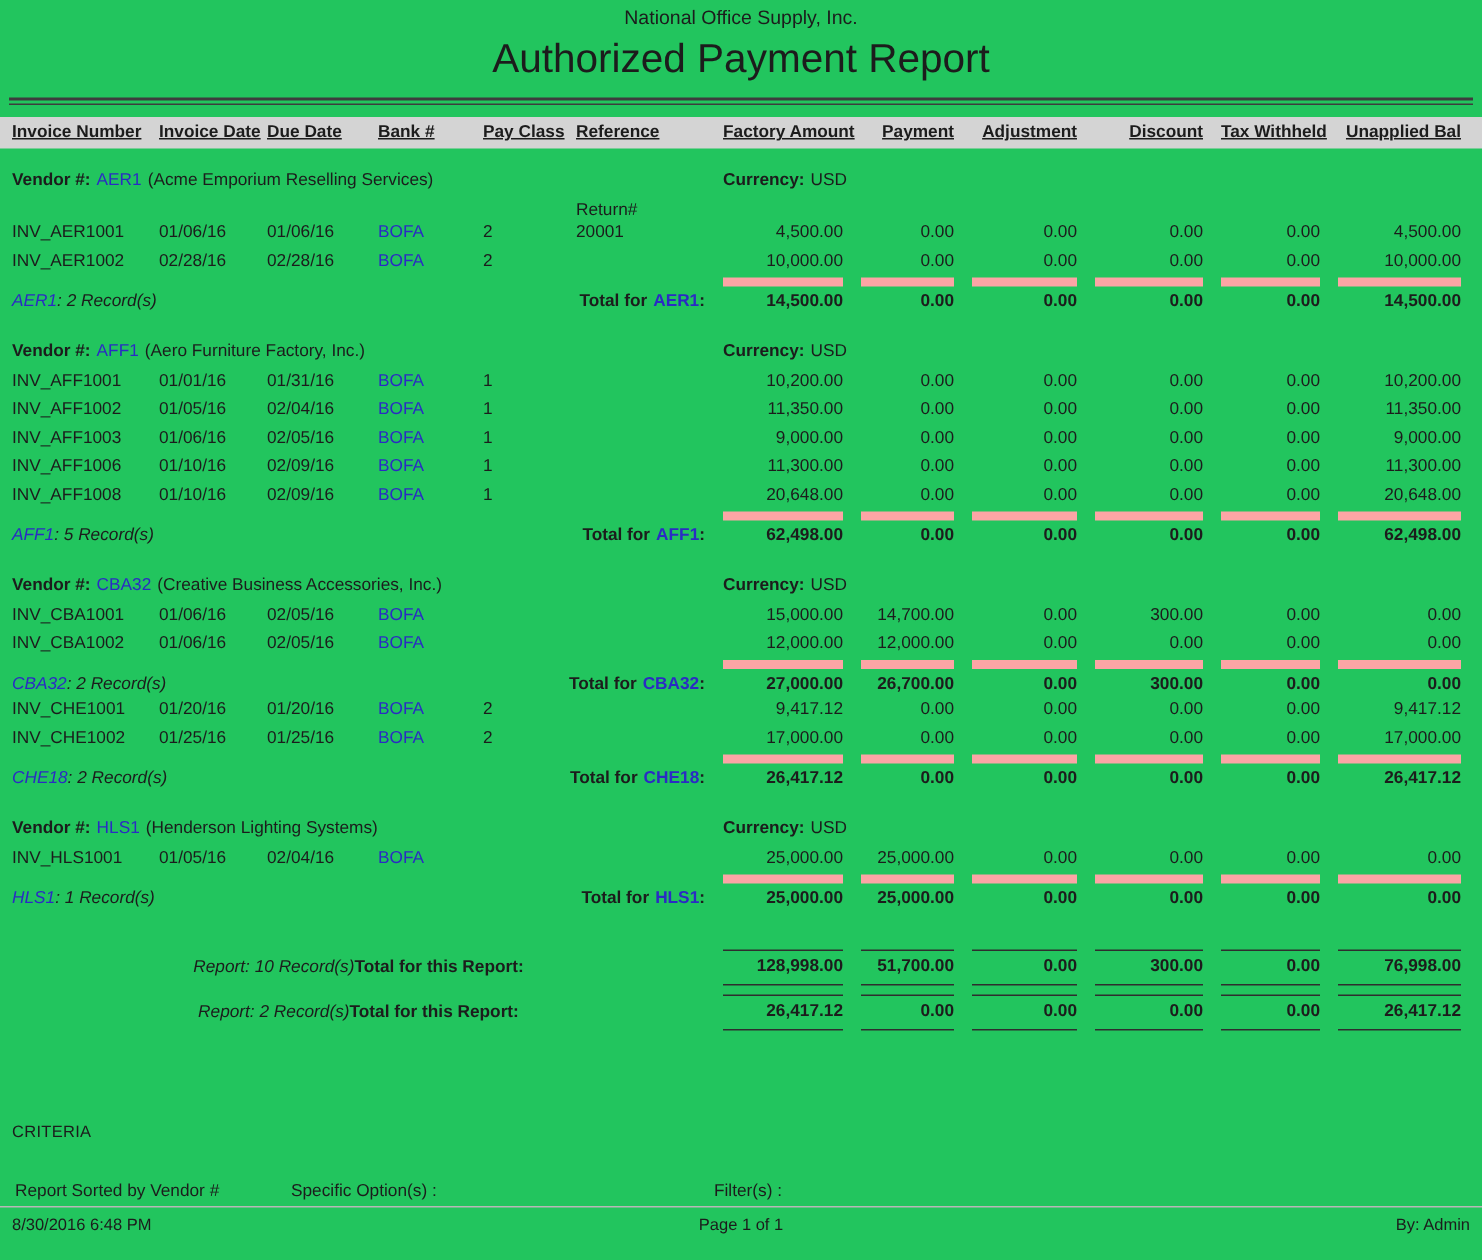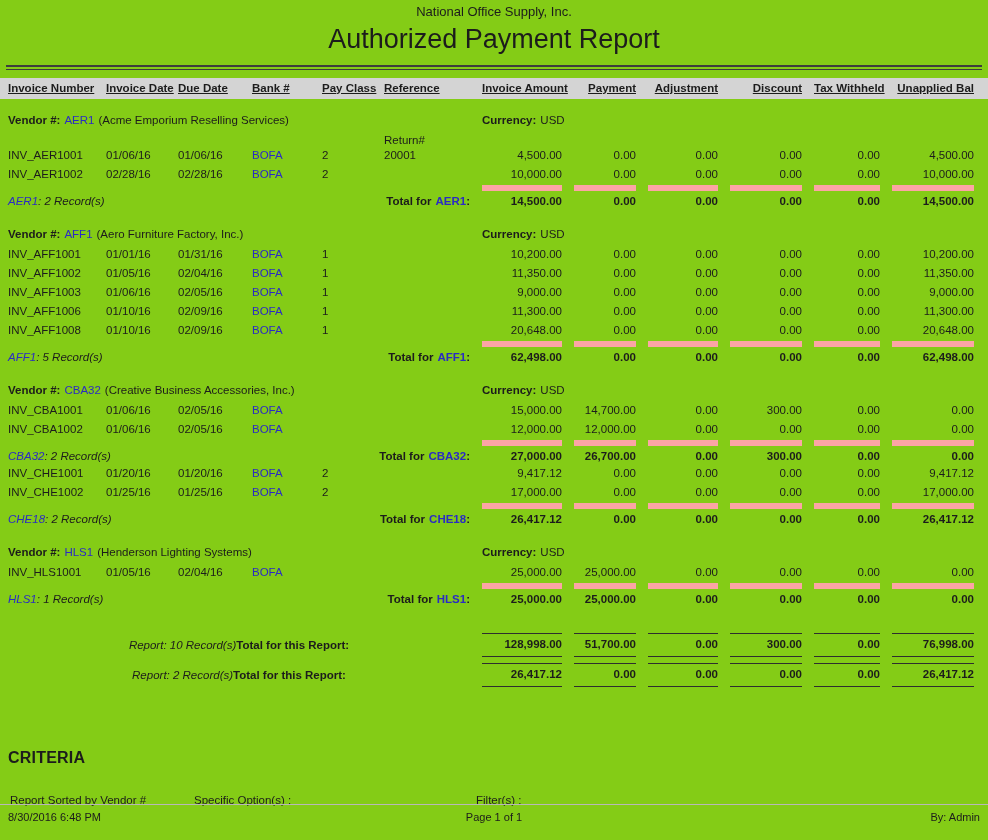--- a/index.html
+++ b/index.html
@@ -1,18 +1,18 @@
 <!DOCTYPE html>
 <html><head>
 <meta charset="utf-8">
 <style>
   * { box-sizing: border-box; }
   html,body { margin:0; padding:0; background:#f0f0f0; }
   .page {
-    width:988px; height:840px; background:#84cc16; position:relative;
+    width:988px; height:840px; background:#22c55e; position:relative;
     font-family:"Liberation Sans", sans-serif; color:#1c1c1c; overflow:hidden;
     margin:0 auto;
   }
   .company { text-align:center; font-size:13px; padding-top:4px; }
   .title   { text-align:center; font-size:27px; margin-top:5px; }
   .double-rule { margin:10px 6px 0 6px; height:5px;
     border-top:2px solid #3d3d3d; border-bottom:1px solid #3d3d3d; }
 
   .grid {
     display:grid;
@@ -41,21 +41,21 @@
   .total-row .amount { border-top:6px solid #fca5a5; font-weight:bold; padding-top:3px; }
   .total-left { grid-column:1 / 7; display:flex; justify-content:space-between; align-items:flex-end; padding-top:3px; white-space:nowrap; }
 
   .report-total-row { margin-top:26px; }
   .report-total-row + .report-total-row { margin-top:6px; }
   .report-total-row .amount {
     border-top:1px solid #2e2e2e; border-bottom:1px solid #2e2e2e;
     font-weight:bold; padding-top:3px; padding-bottom:4px; }
   .report-total-row .total-left { padding-bottom:4px;justify-content:center; }
 
-  .criteria-heading { font-weight:bold; font-size:16px; margin:62px 0 0 8px; letter-spacing:0.2px; }
+  .criteria-heading { font-weight:normal; font-size:11px; margin:62px 0 0 8px; letter-spacing:0.2px; }
   .criteria-row { display:flex; font-size:11.5px; margin:27px 0 0 10px; }
   .criteria-row .c1 { width:184px; }
   .criteria-row .c2 { width:282px; }
 
   .footer {
     position:absolute; top:804px; left:0; right:0;
     border-top:1px solid #b8b8b8;
     display:flex; justify-content:space-between;
     padding:6px 8px 0 8px; font-size:11px;
   }
@@ -73,21 +73,21 @@
 
   <div>
 
     <div class="grid thead">
       <div class="th">Invoice Number</div>
       <div class="th">Invoice Date</div>
       <div class="th">Due Date</div>
       <div class="th">Bank #</div>
       <div class="th">Pay Class</div>
       <div class="th">Reference</div>
-      <div class="th num">Invoice Amount</div>
+      <div class="th num">Factory Amount</div>
       <div class="th num">Payment</div>
       <div class="th num">Adjustment</div>
       <div class="th num">Discount</div>
       <div class="th num">Tax Withheld</div>
       <div class="th num">Unapplied Bal</div>
     </div>
 
     <div class="grid vendor-row first">
       <div class="vendor-cell">
         <span class="b sp">Vendor #:</span><span class="link sp">AER1</span><span>(Acme Emporium Reselling Services)</span>

